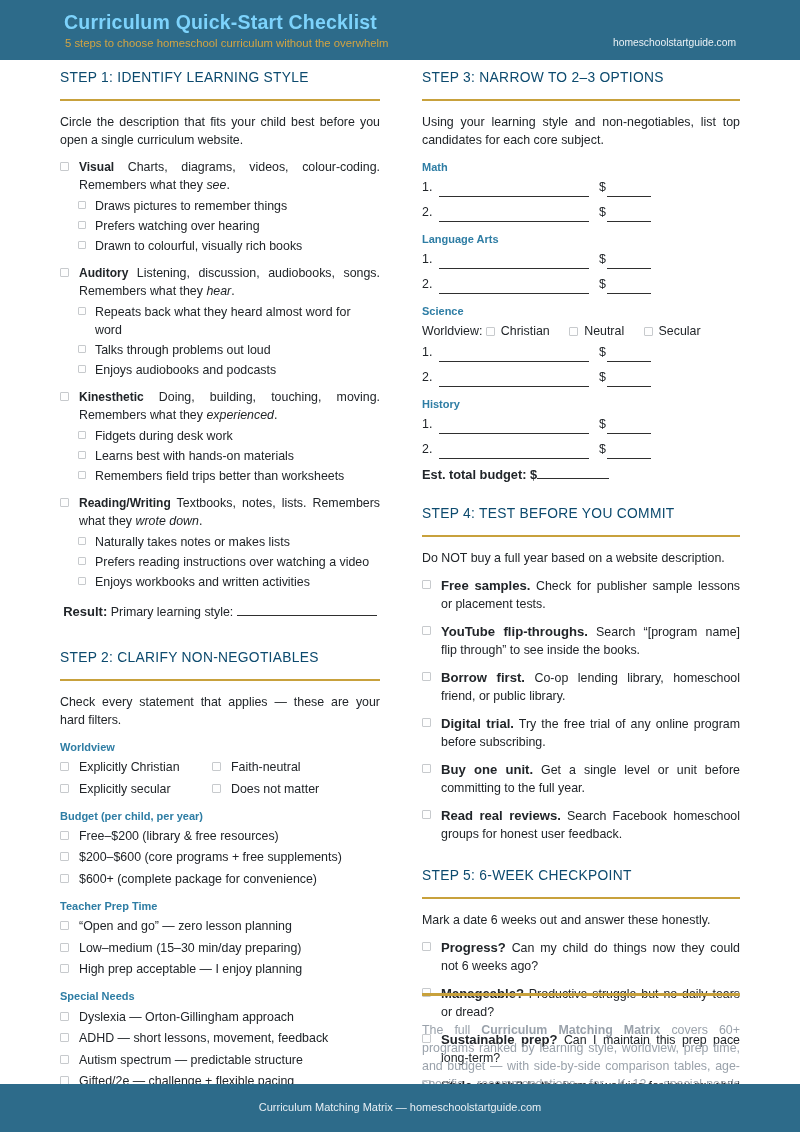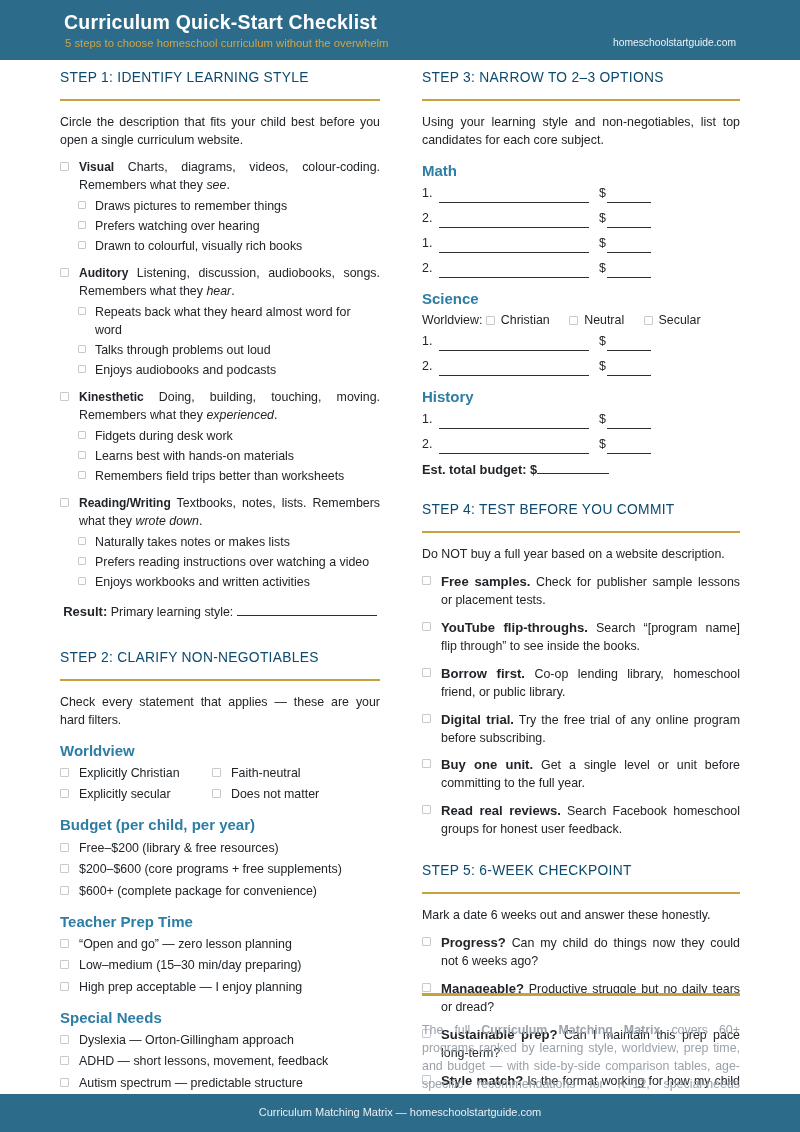--- a/index.html
+++ b/index.html
@@ -5,24 +5,24 @@
   * { margin:0; padding:0; box-sizing:border-box; }
   html,body { background:#e8e8e8; }
   .page {
     position:relative; width:800px; height:1132px; margin:0 auto;
     background:#ffffff; overflow:hidden;
     font-family:"Liberation Sans", sans-serif;
     color:#212529; font-size:12.4px; line-height:1.45;
   }
   
   .hdr { position:absolute; top:0; left:0; right:0; height:60px; background:#2d6b8a; }
-  .hdr-title { position:absolute; left:64px; top:8px; font-size:19.5px; font-weight:700; color:#ffffff; letter-spacing:.2px; }
+  .hdr-title { position:absolute; left:64px; top:8px; font-size:19.5px; font-weight:700; color:#7dd3fc; letter-spacing:.2px; }
   .hdr-sub   { position:absolute; left:65px; top:35px; font-size:11.3px; color:#d2a443; }
   .hdr-site  { position:absolute; right:64px; top:36px; font-size:10.3px; color:#eaf1f5; }
-  .ftr { position:absolute; left:0; right:0; bottom:0; height:38px; background:#2d6b8a;
+  .ftr { position:absolute; left:0; right:0; bottom:0; height:48px; background:#2d6b8a;
          display:flex; align-items:center; justify-content:center; }
   .ftr-text { color:#e8eff4; font-size:11px; }
   
   .content { display:flex; gap:42px; padding:68px 60px 0 60px; }
   .col-l { width:320px; flex:none; }
   .col-r { width:318px; flex:none; }
   .step-heading { font-size:13.8px; font-weight:400; color:#0c4a6e; letter-spacing:.3px; }
   .rule { border-bottom:2.5px solid #c8a13c; margin:11px 0 13px 0; }
   .intro { text-align:justify; margin-bottom:4px; }
   .mt { margin-top:26px; }
@@ -30,21 +30,21 @@
   .box { position:absolute; left:0; top:3px; width:9px; height:9px;
          border:1px solid #c7cacd; background:#fefefe; border-radius:1px; }
   .ibox { display:inline-block; width:9px; height:9px; border:1px solid #c7cacd;
           background:#fefefe; border-radius:1px; vertical-align:-1px; margin-right:6px; }
   .check-item { position:relative; padding-left:19px; margin:9px 0 3px 0; text-align:justify; }
   .term { font-weight:700; font-size:12px; }
   .lead { font-weight:700; font-size:13.1px; }
   .sub-item { position:relative; padding-left:17px; margin:2px 0 2px 18px; }
   .sub-item .box { width:8px; height:8px; }
   
-  .group-title { color:#2e7da4; font-weight:700; font-size:15px; margin:10px 0 3px 0; }
+  .group-title { color:#2e7da4; font-weight:700; font-size:11px; margin:10px 0 3px 0; }
   .g-item { position:relative; padding-left:19px; margin:3.5px 0; }
   .wv-row { display:flex; margin:3.5px 0; }
   .wv-cell { position:relative; padding-left:19px; }
   .wv-first { width:152px; flex:none; }
   .result-line { margin-top:11px;text-align:center; }
   .result-label { font-weight:700; font-size:13px; }
   .blank { display:inline-block; border-bottom:1.4px solid #2f2f2f; height:12px; vertical-align:baseline; }
   .blank-result { width:140px; }
   
   .opt-row { margin:2px 0 3px 0; }
@@ -175,20 +175,21 @@
           <span class="dollar">$</span>
           <span class="blank blank-cost"></span>
         </div>
       <div class="line-row">
           <span class="line-no">2.</span>
           <span class="blank blank-name"></span>
           <span class="dollar">$</span>
           <span class="blank blank-cost"></span>
         </div>
 
+      <div class="group-title">Language Arts</div>
       <div class="line-row">
           <span class="line-no">1.</span>
           <span class="blank blank-name"></span>
           <span class="dollar">$</span>
           <span class="blank blank-cost"></span>
         </div>
       <div class="line-row">
           <span class="line-no">2.</span>
           <span class="blank blank-name"></span>
           <span class="dollar">$</span>

